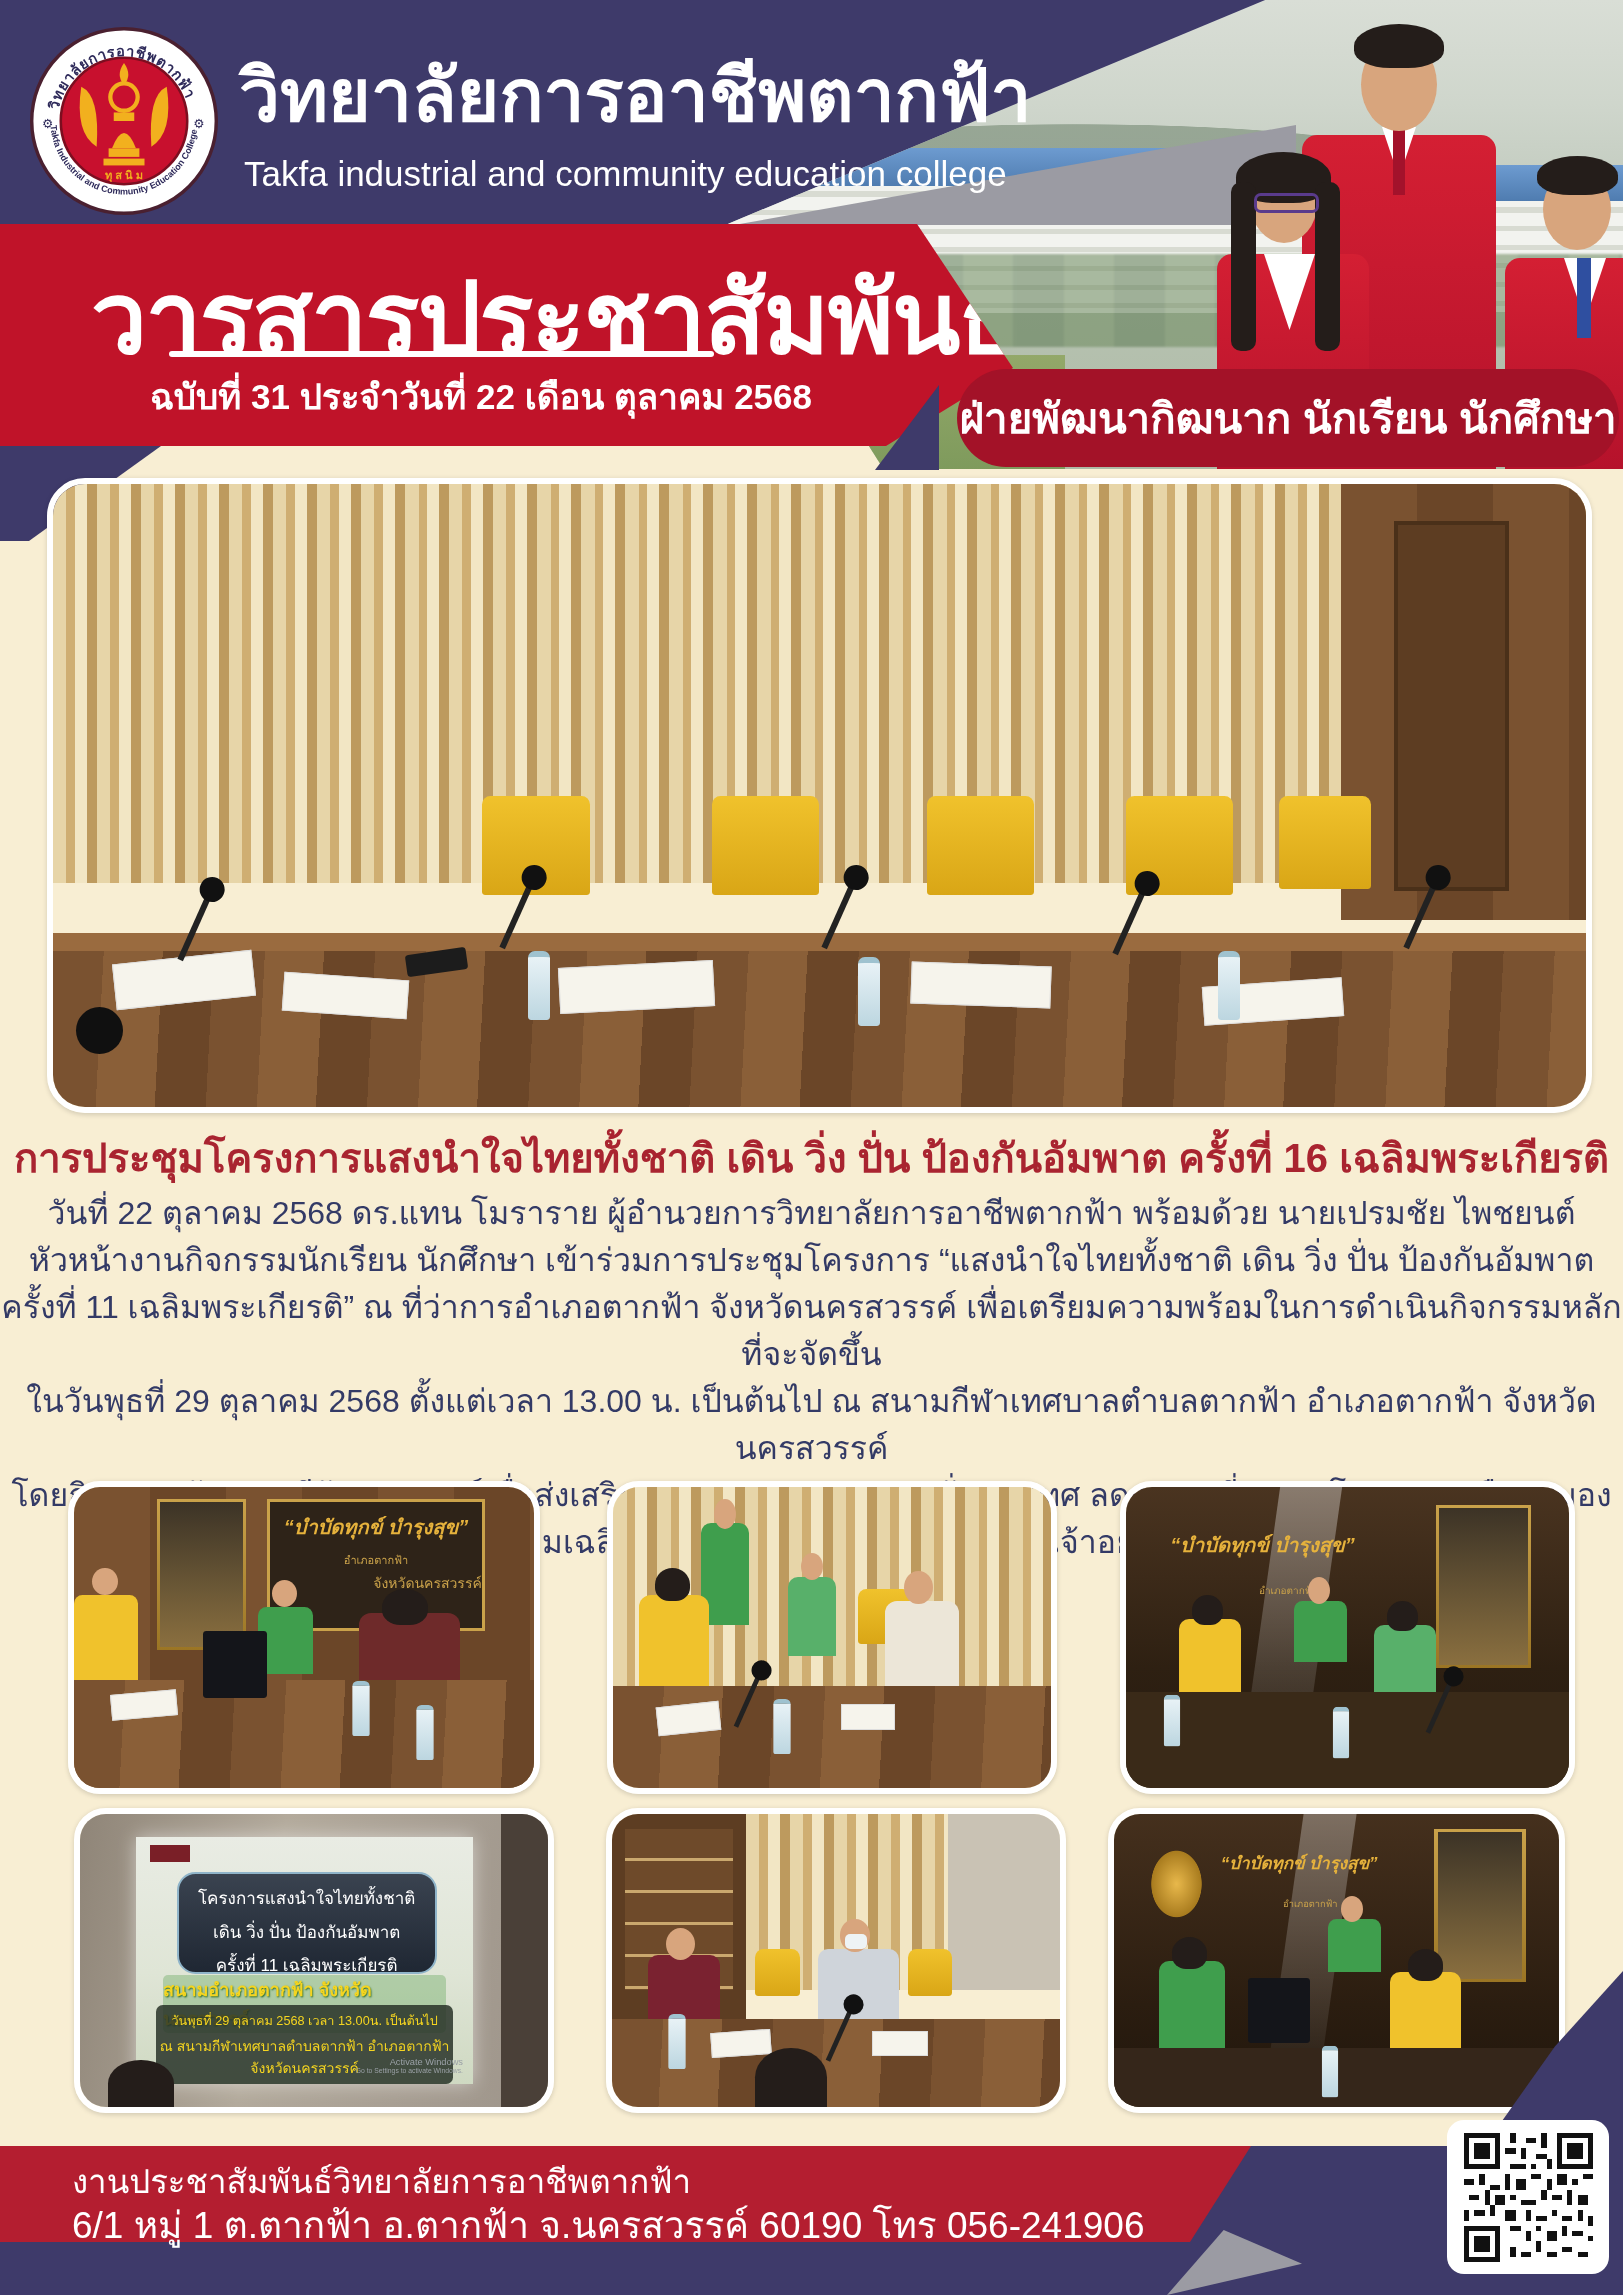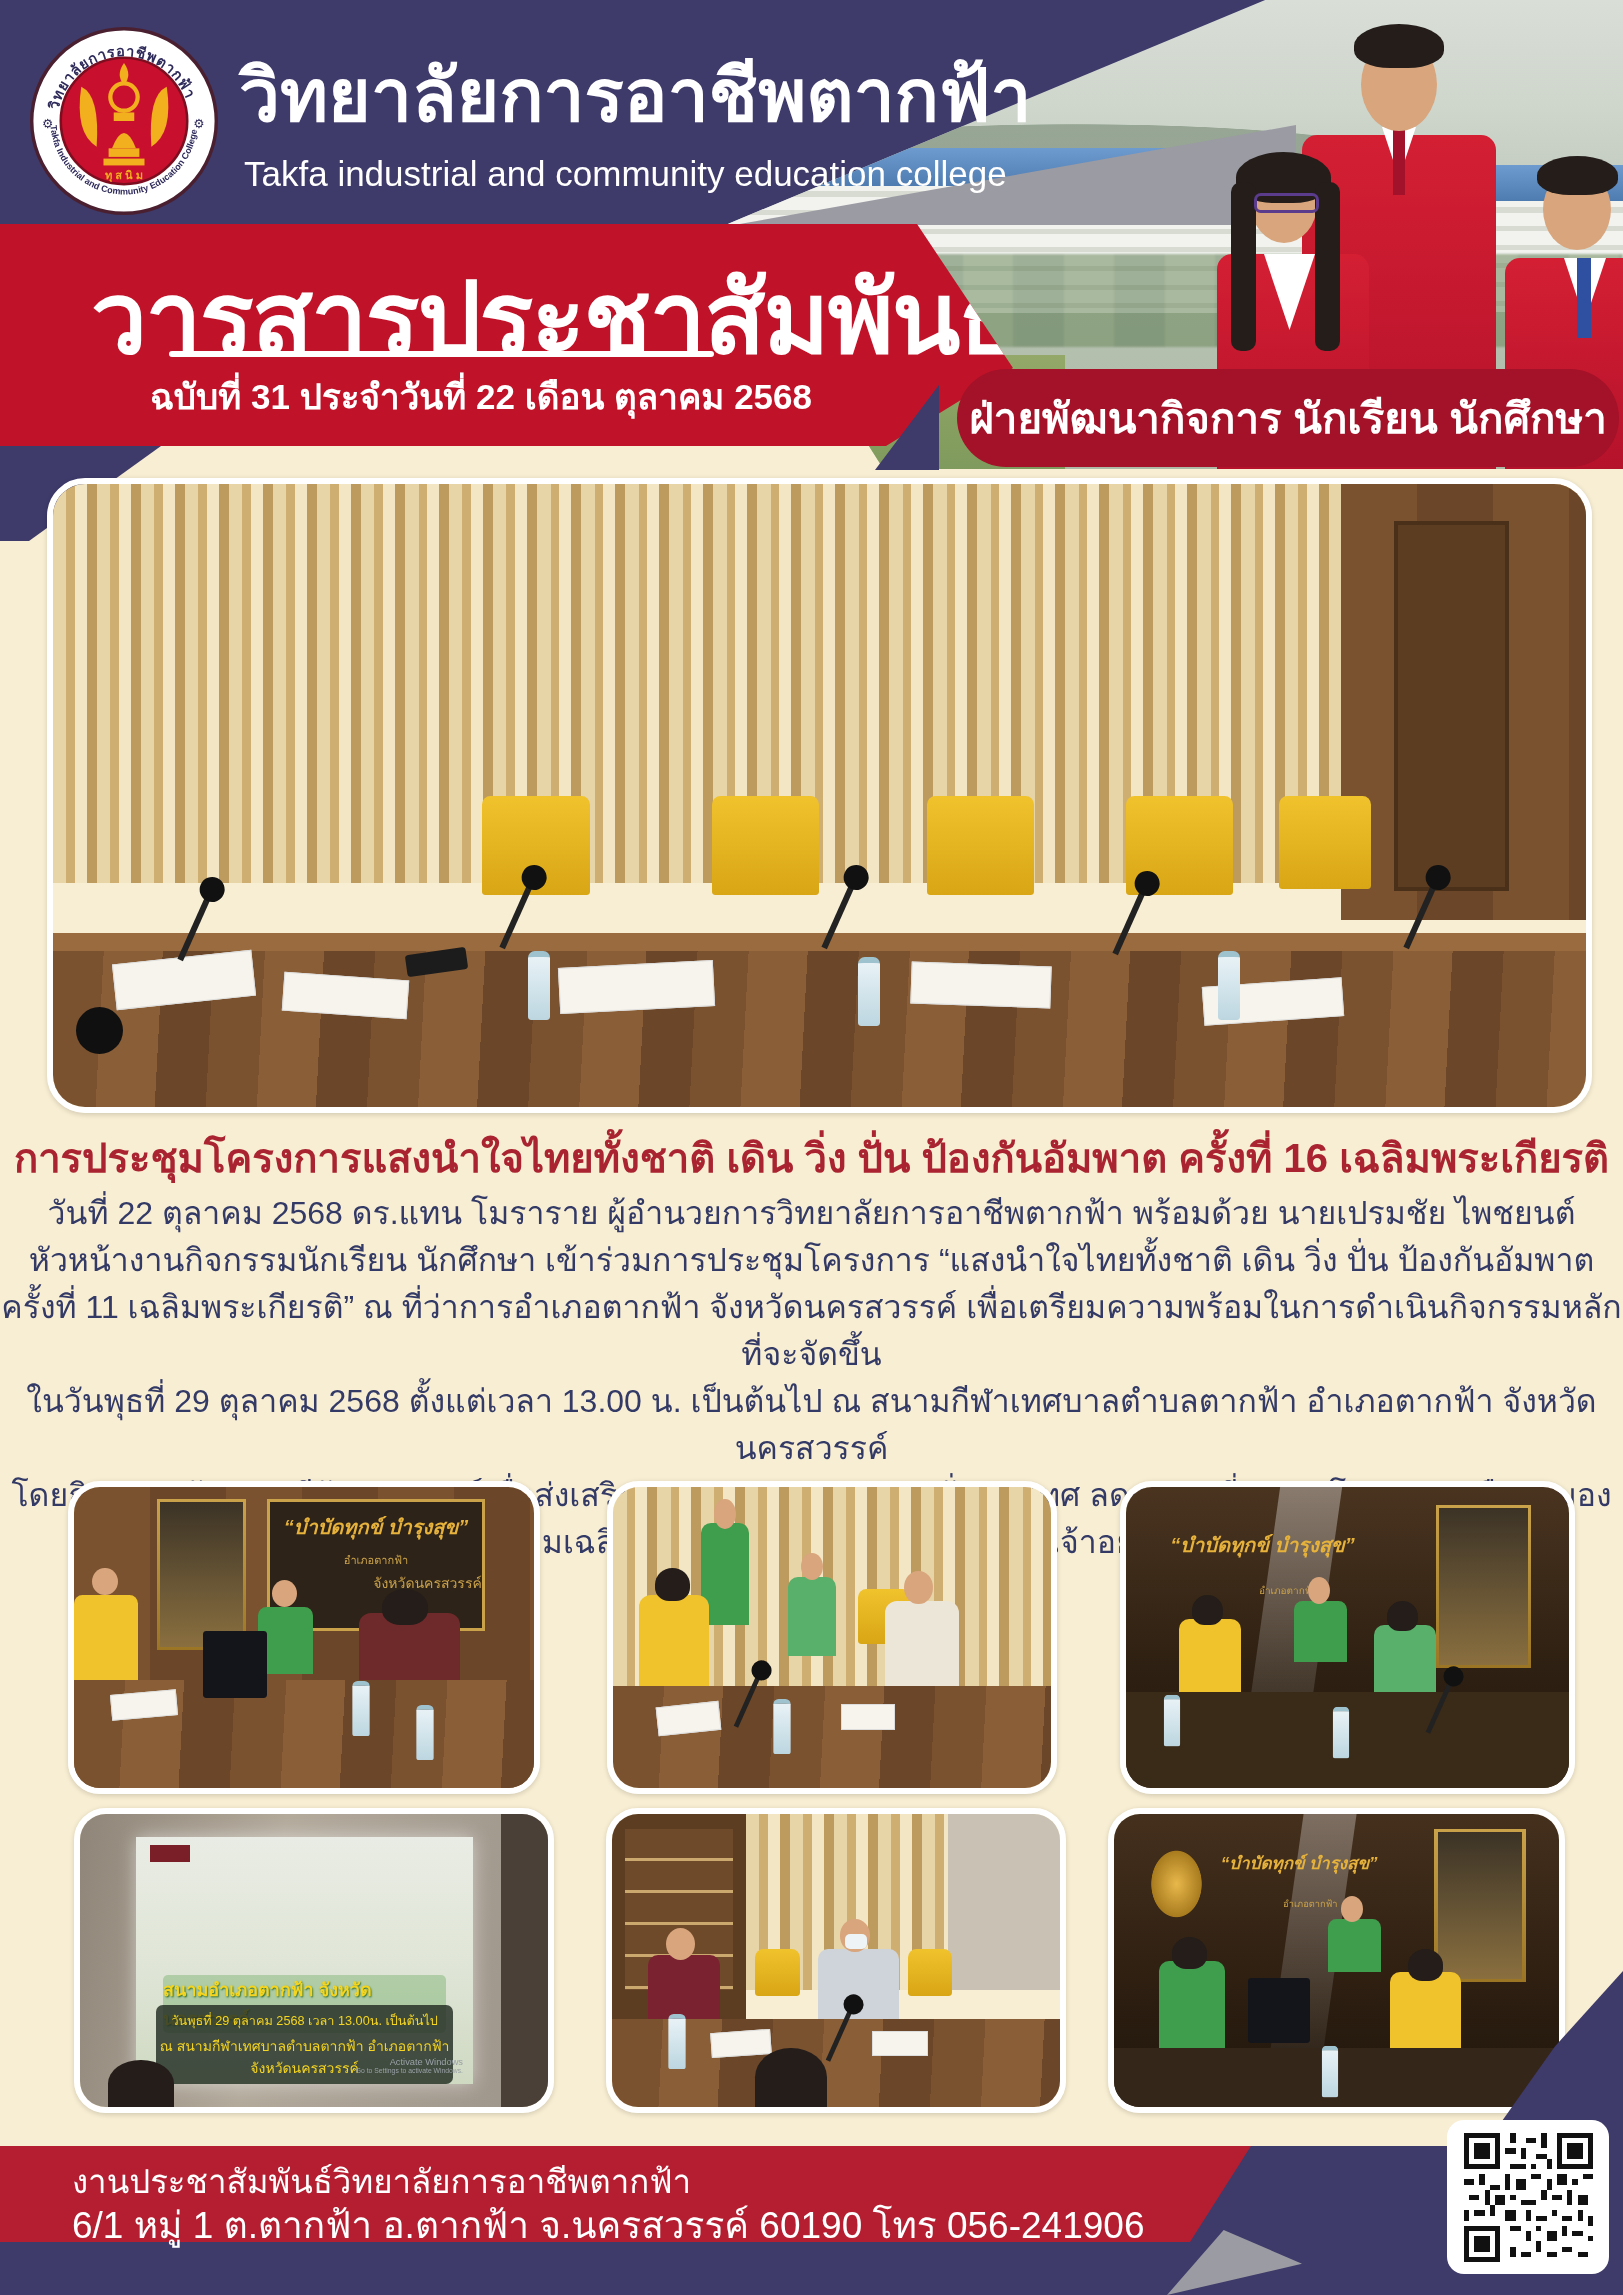--- a/index.html
+++ b/index.html
@@ -148,21 +148,21 @@
   <div class="abs band-red">
     <div class="abs masthead">วารสารประชาสัมพันธ์</div>
     <div class="abs mast-rule"></div>
     <div class="abs issue">ฉบับที่ 31 ประจำวันที่ 22 เดือน ตุลาคม 2568</div>
   </div>
 
   <div class="abs wedge-left"></div>
   <div class="abs wedge-right"></div>
 
   <div class="abs dept-pill">
-    <span>ฝ่ายพัฒนากิจการ นักเรียน นักศึกษา</span>
+    <span>ฝ่ายพัฒนากิฒนาก นักเรียน นักศึกษา</span>
   </div>
 
   <div class="abs photo-frame" style="left:47px;top:478px;width:1533px;height:623px;">
     <div class="abs curtain" style="left:0;top:0;width:100%;height:64%;"></div>
     <div class="abs wood" style="right:0;top:0;width:16%;height:70%;"></div>
     <div class="abs" style="right:5%;top:6%;width:7%;height:58%;background:#5d3d22;border:4.2px solid #4a3019;"></div>
 
     <div class="abs chair" style="left:28%;top:50%;width:7%;height:16%;"></div>
     <div class="abs chair" style="left:43%;top:50%;width:7%;height:16%;"></div>
     <div class="abs chair" style="left:57%;top:50%;width:7%;height:16%;"></div>
@@ -307,20 +307,25 @@
     <div class="abs bottle" style="left:8%;top:66%;transform:scale(.75);"></div>
     <div class="abs bottle" style="left:46%;top:70%;transform:scale(.75);"></div>
     <div class="abs mic" style="left:70%;top:62%;transform:rotate(24deg) scale(.8);"></div>
   </div>
 
   <div class="abs photo-frame" style="left:74px;top:1808px;width:468px;height:293px;border-radius:32px;">
     <div class="abs" style="left:0;top:0;width:100%;height:100%;background:linear-gradient(100deg,#8f8578,#b3aa9c 40%,#9d948a);"></div>
     <div class="abs" style="right:0;top:0;width:10%;height:100%;background:#4a4038;"></div>
     <div class="abs" style="left:12%;top:8%;width:72%;height:84%;background:linear-gradient(#e9ece4,#dfe5d6 55%,#cfd9c2);box-shadow:0 0 17px rgba(255,255,255,.5);">
       <div class="abs" style="left:4%;top:3%;width:12%;height:7%;background:#7a1f27;"></div>
+      <div class="abs" style="left:12%;top:14%;width:76%;height:36%;background:linear-gradient(#3a4350,#1f2733);border-radius:18.6px;border:2.5px solid #8fb4c9;color:#fff;text-align:center;padding-top:10px;">
+        <div style="font-size:17px;">โครงการแสงนำใจไทยทั้งชาติ</div>
+        <div style="font-size:17px;margin-top:6.8px;">เดิน วิ่ง ปั่น ป้องกันอัมพาต</div>
+        <div style="font-size:17px;margin-top:6.8px;">ครั้งที่ 11 เฉลิมพระเกียรติ</div>
+      </div>
       <div class="abs" style="left:8%;top:56%;width:84%;font-size:18px;font-weight:bold;color:#f5d520;text-shadow:0.8px 0.8px 1.7px #2a6b2a;background:rgba(90,160,80,.35);border-radius:5px;">สนามอำเภอตากฟ้า จังหวัดนครสวรรค์</div>
       <div class="abs" style="left:6%;top:68%;width:88%;background:rgba(40,50,40,.85);border-radius:6.8px;color:#f5d520;text-align:center;padding:5px 0;">
         <div style="font-size:12.7px;">วันพุธที่ 29 ตุลาคม 2568  เวลา 13.00น. เป็นต้นไป</div>
         <div style="font-size:14px;margin-top:4.2px;">ณ สนามกีฬาเทศบาลตำบลตากฟ้า อำเภอตากฟ้า จังหวัดนครสวรรค์</div>
       </div>
       <div class="abs" style="right:3%;bottom:4%;text-align:right;color:#9aa0a6;">
         <div style="font-size:9.3px;">Activate Windows</div>
         <div style="font-size:6.8px;">Go to Settings to activate Windows.</div>
       </div>
     </div>

